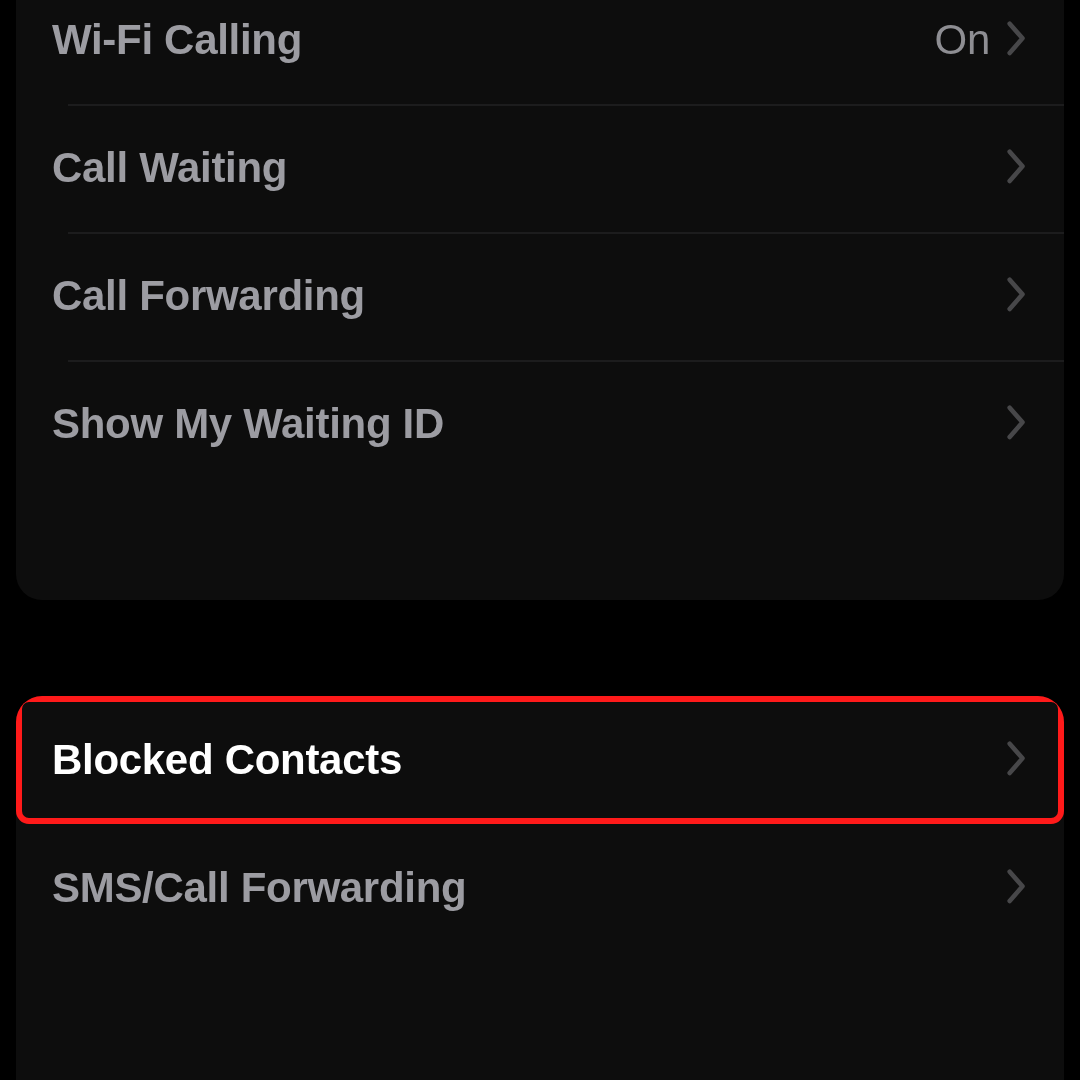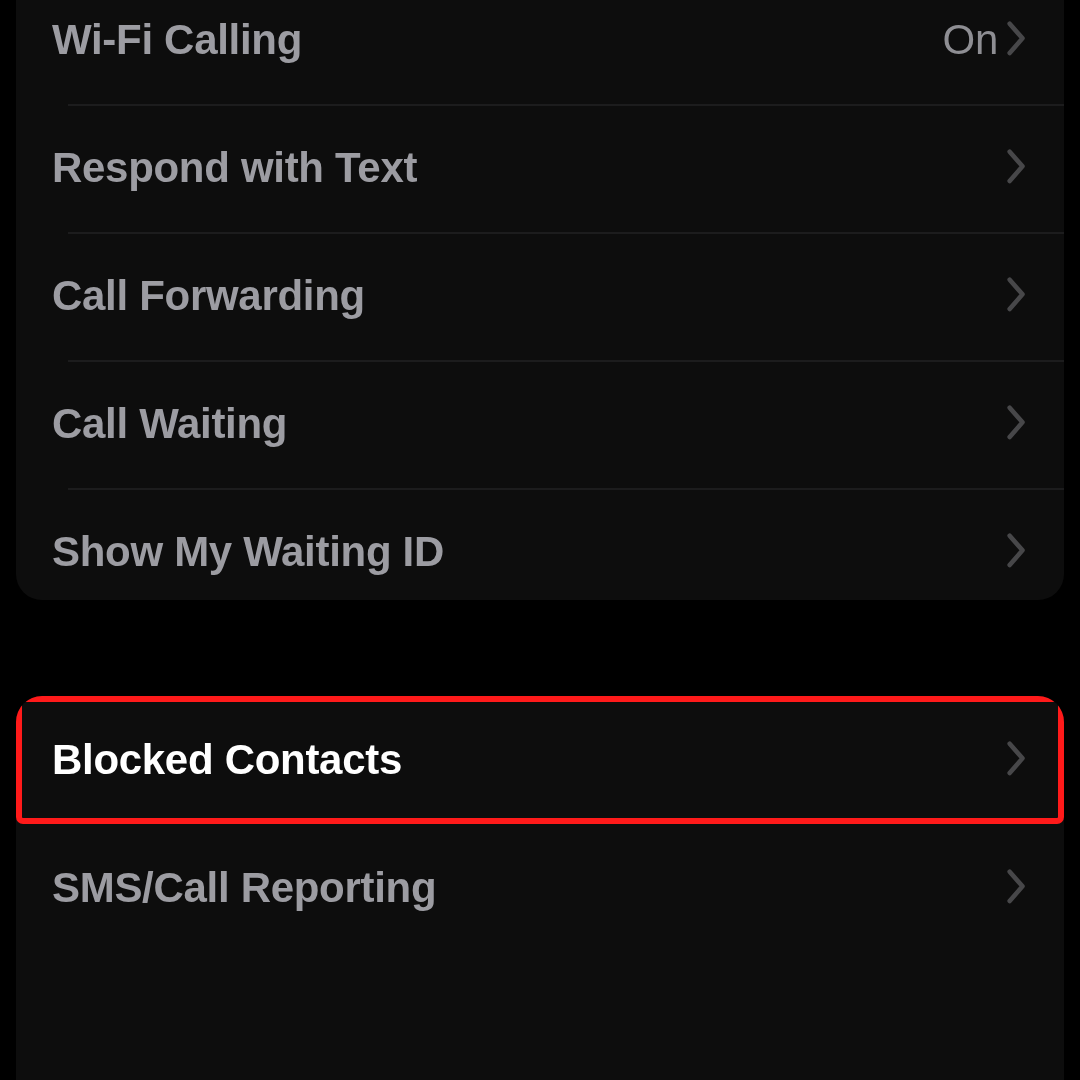--- a/index.html
+++ b/index.html
@@ -40,32 +40,32 @@
       color: #9c9ca2;
       font-size: 42px;
       font-weight: 600;
       letter-spacing: -0.3px;
       flex: 1 1 auto;
     }
     .row .value {
       color: #8e8e93;
       font-size: 42px;
       font-weight: 500;
-      margin-right: 8px;
+      margin-right: 16px;
       letter-spacing: -0.3px;
     }
     .chev {
       width: 22px; height: 40px;
       opacity: .45;
       flex: 0 0 auto;
     }
     .chev svg { display:block; }
     .hl {
       border: 6px solid #ff1a1a;
-      border-radius: 7px;
+      border-radius: 13px;
       padding-left: 30px; padding-right: 30px;
     }
     .hl .label { color: #fff; }
     .hl::before { display:none !important; }
     .hl + .row::before { display:none !important; }
   </style>
 </head>
 <body>
 
 <div class="page">
@@ -74,37 +74,29 @@
     <div class="row">
       <span class="label">Wi-Fi Calling</span>
       <span class="value">On</span>
       <span class="chev">
           <svg viewBox="0 0 24 40">
             <path d="M4 4 L18 20 L4 36" fill="none" stroke="#8e8e93" stroke-width="5" stroke-linecap="round" stroke-linejoin="round"></path>
           </svg>
         </span>
     </div>
     <div class="row">
-      <span class="label">Respond with Text</span>
+      <span class="label">Call Waiting</span>
       <span class="chev">
           <svg viewBox="0 0 24 40">
             <path d="M4 4 L18 20 L4 36" fill="none" stroke="#8e8e93" stroke-width="5" stroke-linecap="round" stroke-linejoin="round"></path>
           </svg>
         </span>
     </div>
     <div class="row">
       <span class="label">Call Forwarding</span>
-      <span class="chev">
-          <svg viewBox="0 0 24 40">
-            <path d="M4 4 L18 20 L4 36" fill="none" stroke="#8e8e93" stroke-width="5" stroke-linecap="round" stroke-linejoin="round"></path>
-          </svg>
-        </span>
-    </div>
-    <div class="row">
-      <span class="label">Call Waiting</span>
       <span class="chev">
           <svg viewBox="0 0 24 40">
             <path d="M4 4 L18 20 L4 36" fill="none" stroke="#8e8e93" stroke-width="5" stroke-linecap="round" stroke-linejoin="round"></path>
           </svg>
         </span>
     </div>
     <div class="row">
       <span class="label">Show My Waiting ID</span>
       <span class="chev">
           <svg viewBox="0 0 24 40">
@@ -117,21 +109,21 @@
   <div class="group group-b">
     <div class="row hl">
       <span class="label">Blocked Contacts</span>
       <span class="chev">
           <svg viewBox="0 0 24 40">
             <path d="M4 4 L18 20 L4 36" fill="none" stroke="#8e8e93" stroke-width="5" stroke-linecap="round" stroke-linejoin="round"></path>
           </svg>
         </span>
     </div>
     <div class="row">
-      <span class="label">SMS/Call Reporting</span>
+      <span class="label">SMS/Call Forwarding</span>
       <span class="chev">
           <svg viewBox="0 0 24 40">
             <path d="M4 4 L18 20 L4 36" fill="none" stroke="#8e8e93" stroke-width="5" stroke-linecap="round" stroke-linejoin="round"></path>
           </svg>
         </span>
     </div>
   </div>
 
 </div>
 

